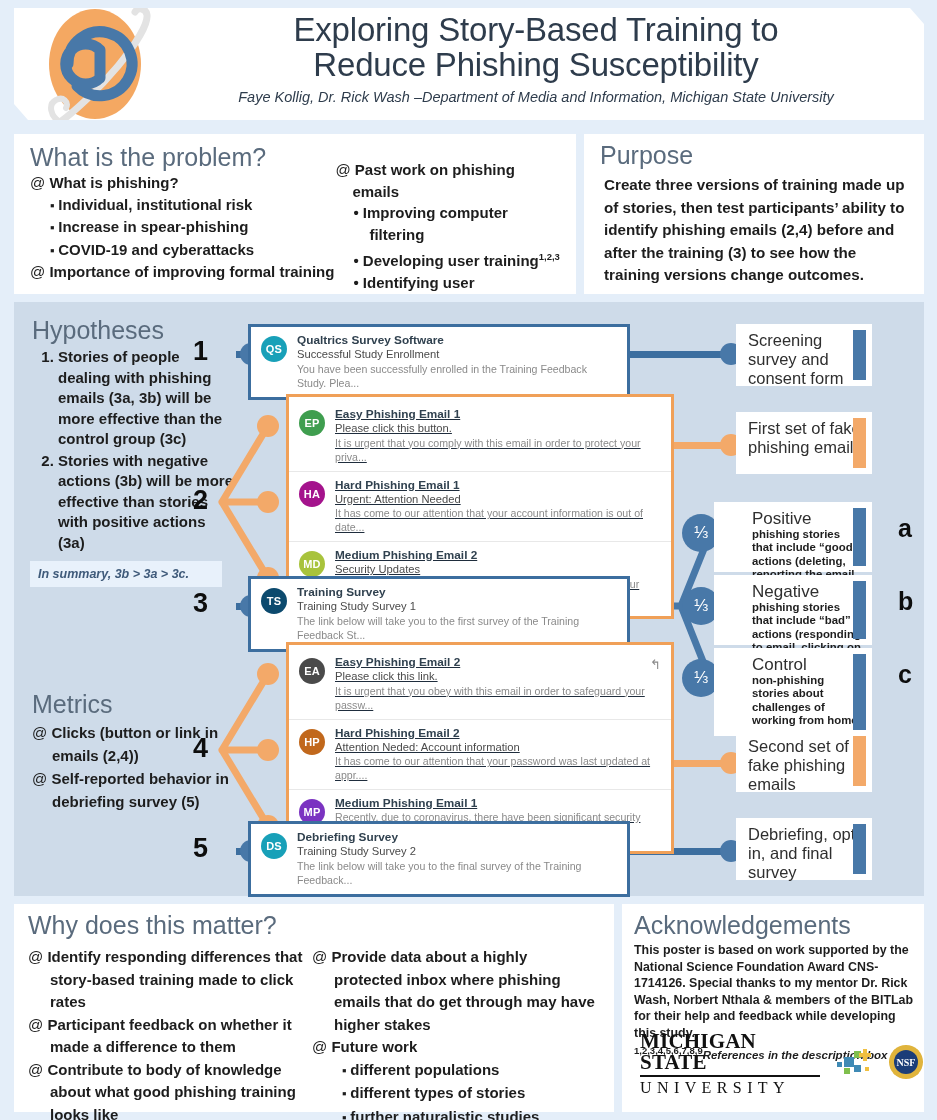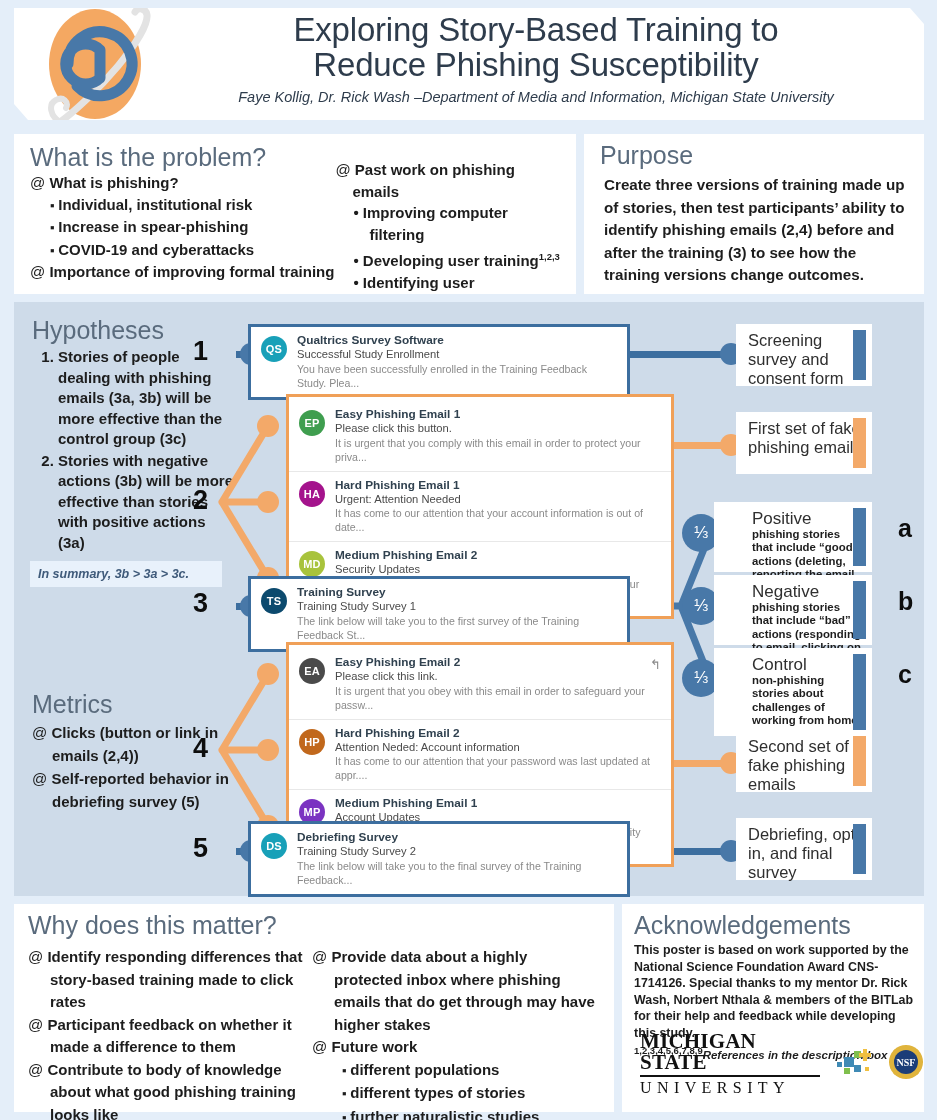--- a/index.html
+++ b/index.html
@@ -96,21 +96,21 @@
   .stepnum{
     position:absolute;font-size:27px;font-weight:700;color:#0d0d0d;
     width:26px;text-align:right;
   }
 
   
   .card{
     position:absolute;background:#ffffff;box-sizing:border-box;
   }
   .card-blue{border:3px solid #3c6e9f;}
-  .card-orange{border:3px solid #f0a058;padding:4px 0;}
+  .card-orange{border:3px solid #f0a058;padding:4px 0;text-decoration:underline;}
   .mailrow{position:relative;padding:6px 10px 7px 46px;min-height:44px;}
   .mailrow+.mailrow{border-top:1px solid #e8e8e8;}
   .avatar{
     position:absolute;left:10px;top:9px;width:26px;height:26px;border-radius:50%;
     color:#fff;font-size:11px;font-weight:700;line-height:26px;text-align:center;
     letter-spacing:.2px;
   }
   .m-from{font-size:11.8px;font-weight:700;color:#30414f;line-height:14px;}
   .m-subj{font-size:11.2px;color:#4a4a4a;line-height:14.5px;}
   .m-prev{font-size:10.6px;color:#8a8a8a;line-height:14px;}
@@ -348,21 +348,20 @@
       </div>
       <div class="mailrow">
         <div class="avatar" style="background:#c1681c">HP</div>
         <div class="m-from">Hard Phishing Email 2</div>
         <div class="m-subj">Attention Neded: Account information</div>
         <div class="m-prev">It has come to our attention that your password was last updated at appr....</div>
       </div>
       <div class="mailrow">
         <div class="avatar" style="background:#7b33c1">MP</div>
         <div class="m-from">Medium Phishing Email 1</div>
-        <div class="m-subj">Account Updates</div>
         <div class="m-prev">Recently, due to coronavirus, there have been significant security breach...</div>
       </div>
     </div>
 
     <div class="card card-blue" style="left:234px;top:519px;width:382px;">
       <div class="mailrow">
         <div class="avatar" style="background:#18a0b8">DS</div>
         <div class="m-from">Debriefing Survey</div>
         <div class="m-subj">Training Study Survey 2</div>
         <div class="m-prev">The link below will take you to the final survey of the Training Feedback...</div>

